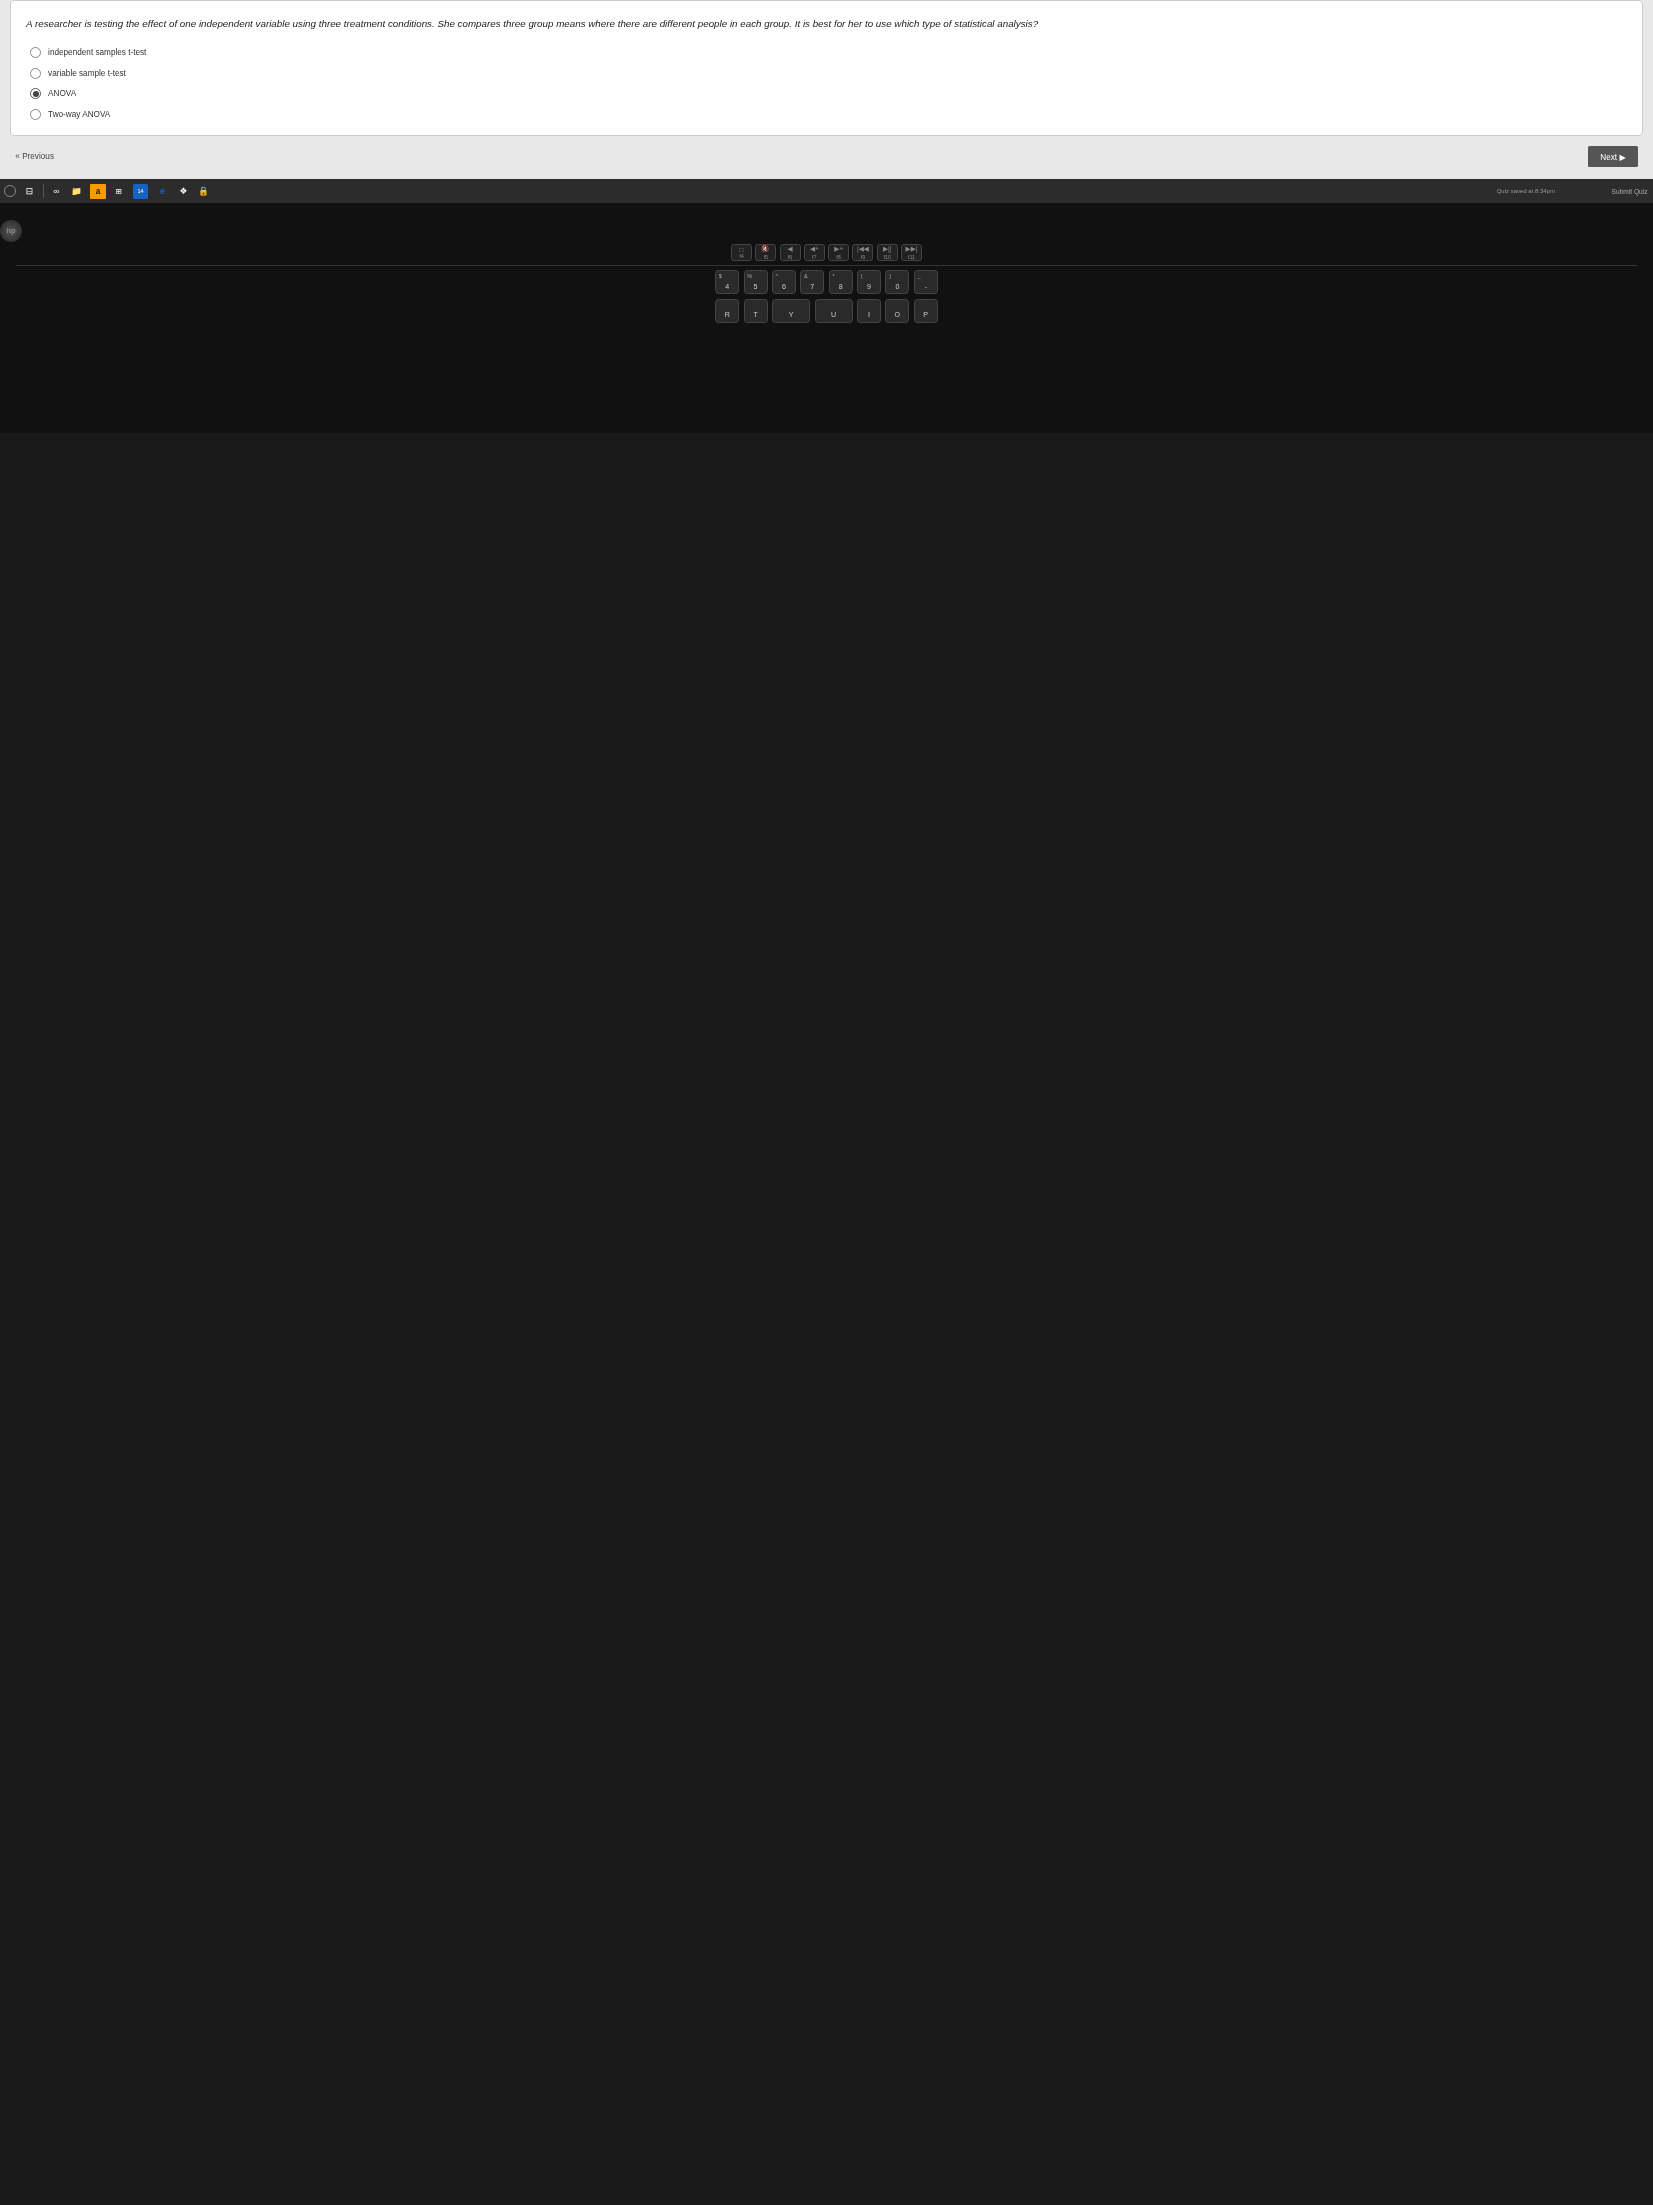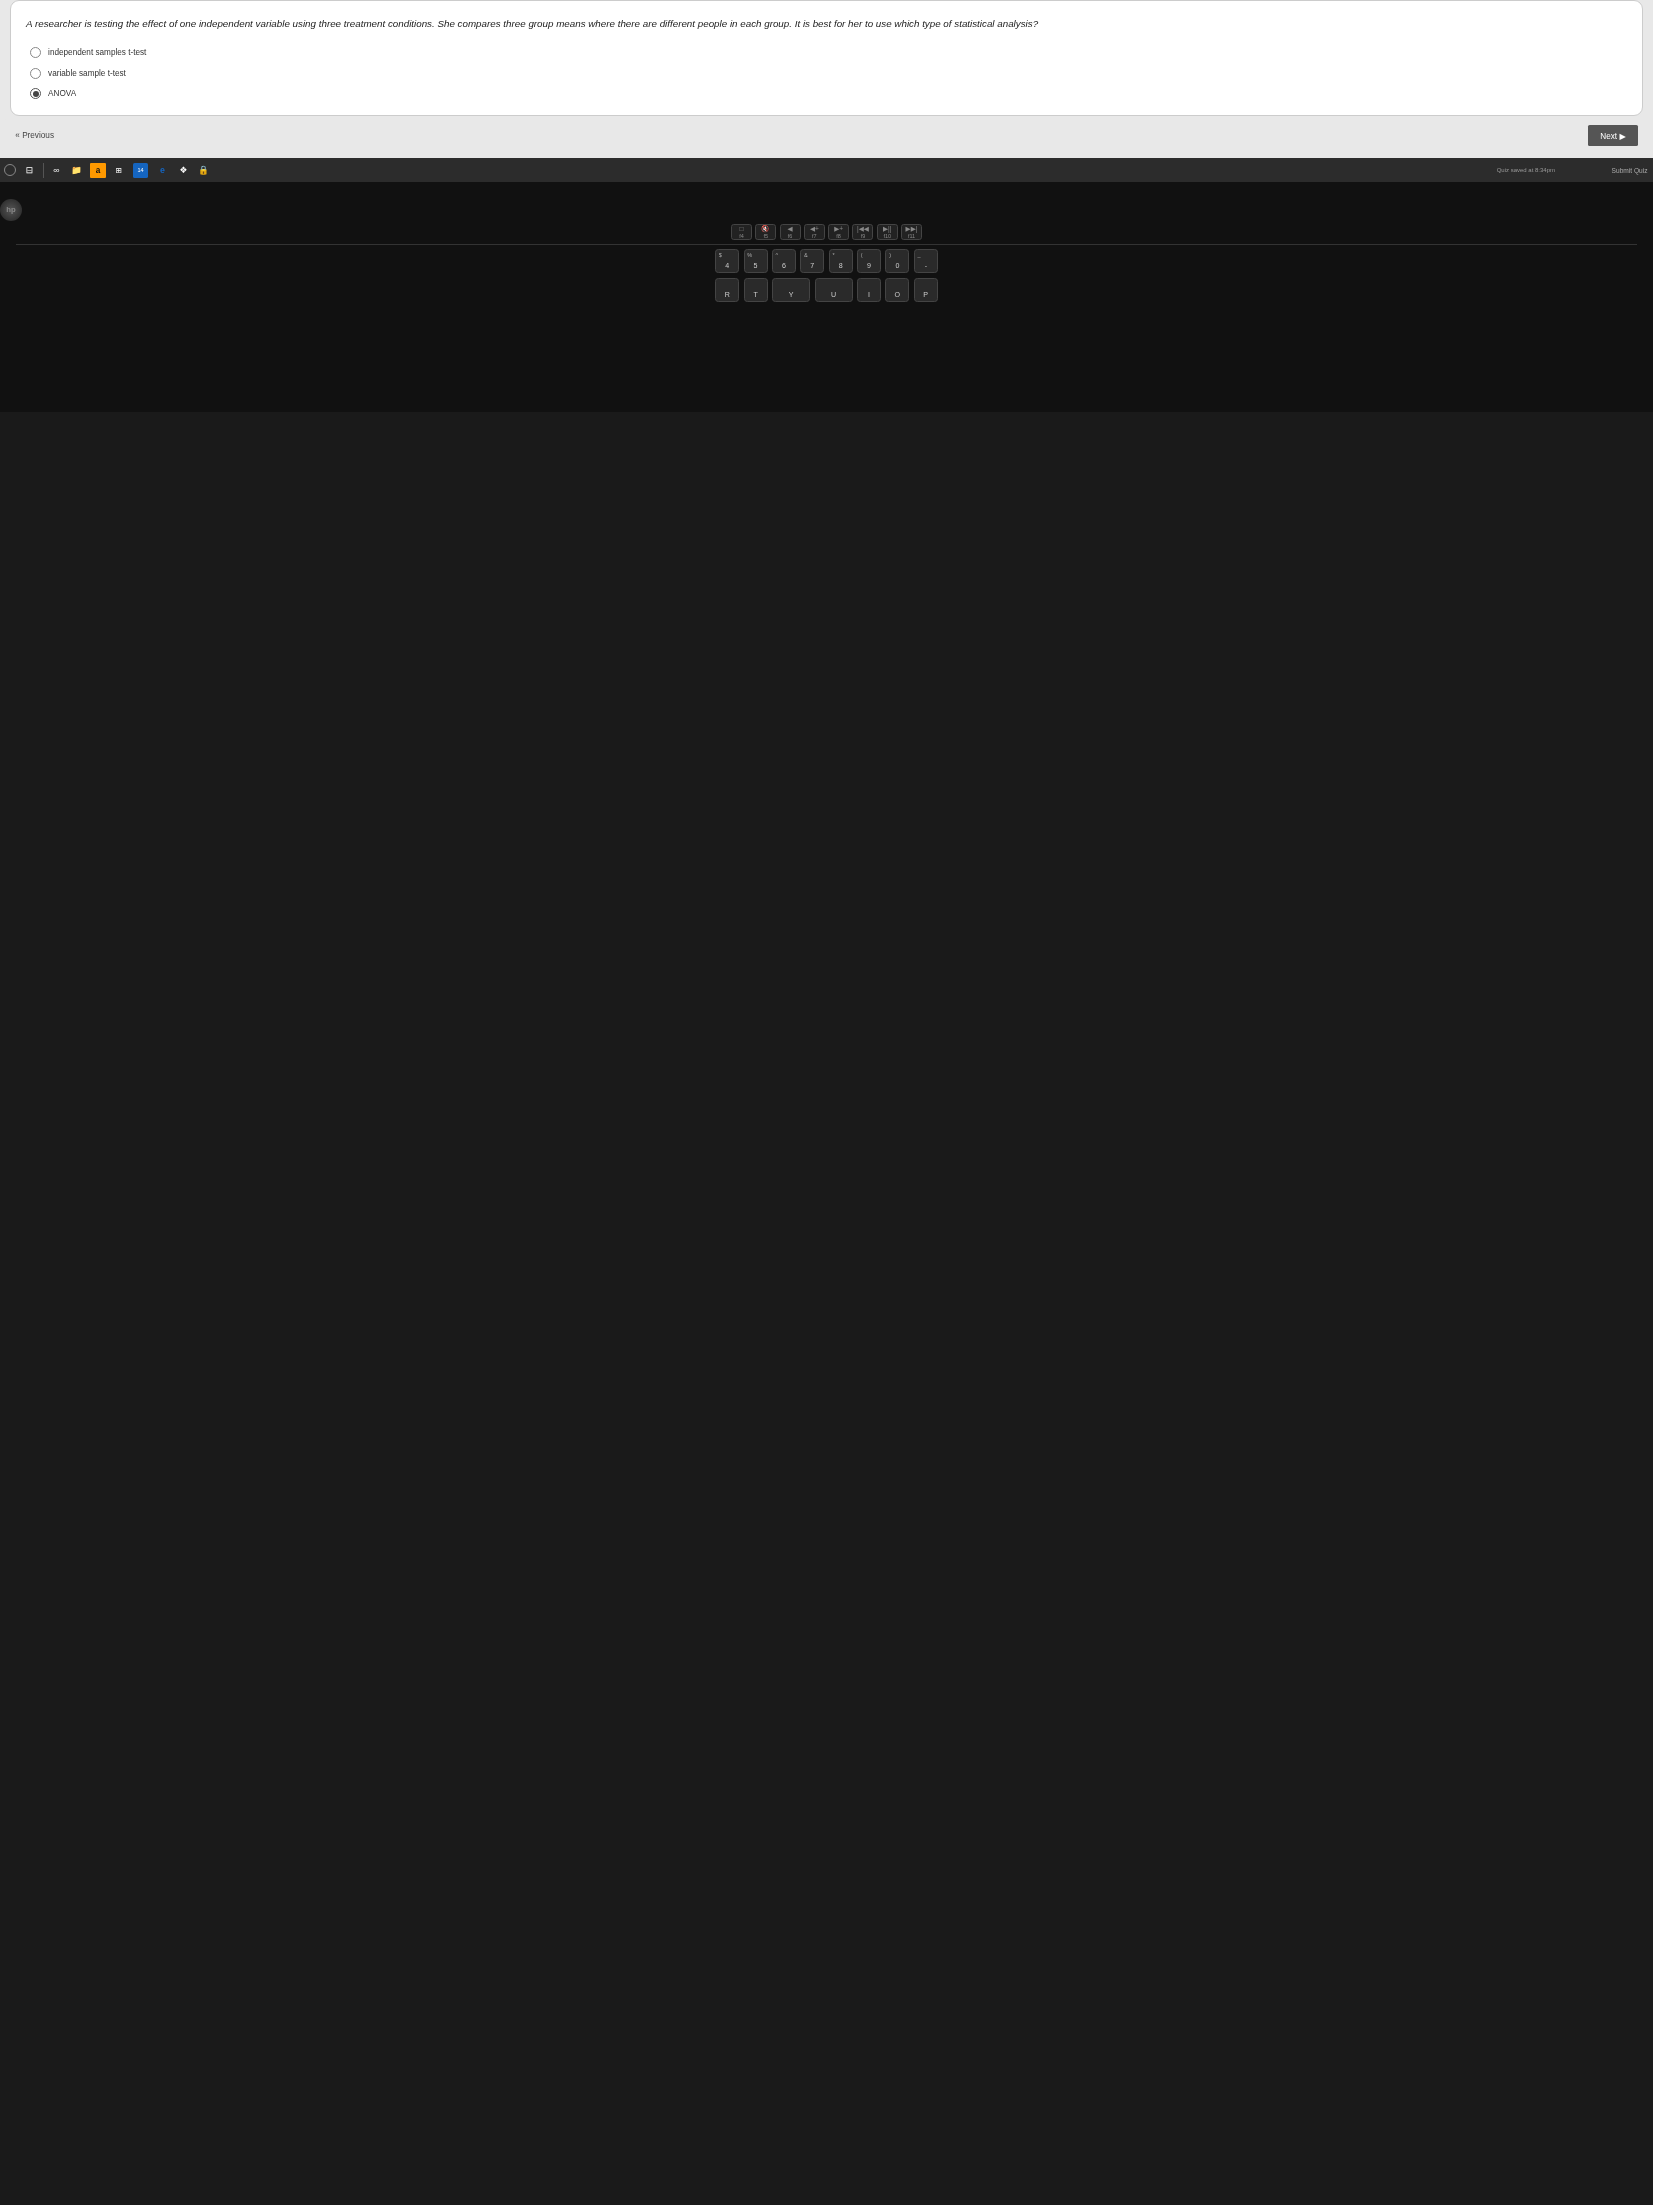--- a/index.html
+++ b/index.html
@@ -17,21 +17,21 @@
       background: #e8e8e8;
       padding: 0;
       position: relative;
     }
 
     .quiz-content {
       background: #ffffff;
       margin: 0 9.8px;
       padding: 15.3px 15.3px 15.3px 15.3px;
       border: 0.5px solid #ccc;
-      border-radius: 9px;
+      border-radius: 4px;
     }
 
     .question-text {
       font-size: 9.8px;
       line-height: 1.55;
       color: #222;
       margin-bottom: 15.3px;
       font-style: italic;
       font-weight: 400;
     }
@@ -322,20 +322,25 @@
         <span class="option-label">variable sample t-test</span>
       </label>
 
       <label class="answer-option">
         <div class="radio-outer selected">
           <div class="radio-inner"></div>
         </div>
         <span class="option-label">ANOVA</span>
       </label>
 
+      <label class="answer-option">
+        <div class="radio-outer">
+        </div>
+        <span class="option-label">Two-way ANOVA</span>
+      </label>
 
     </div>
   </div>
 
   <div class="nav-row">
     <button class="prev-btn">« Previous</button>
     <button class="next-btn">Next ▶</button>
   </div>
 </div>
 

